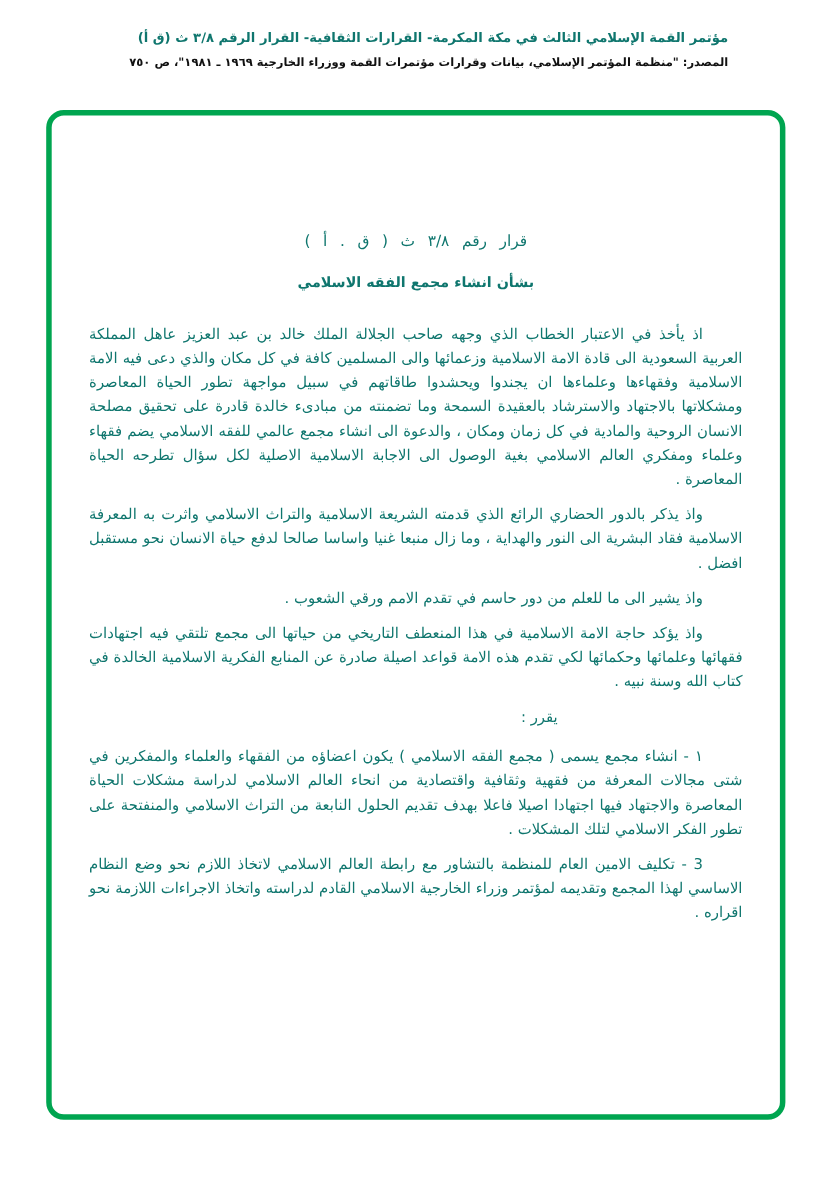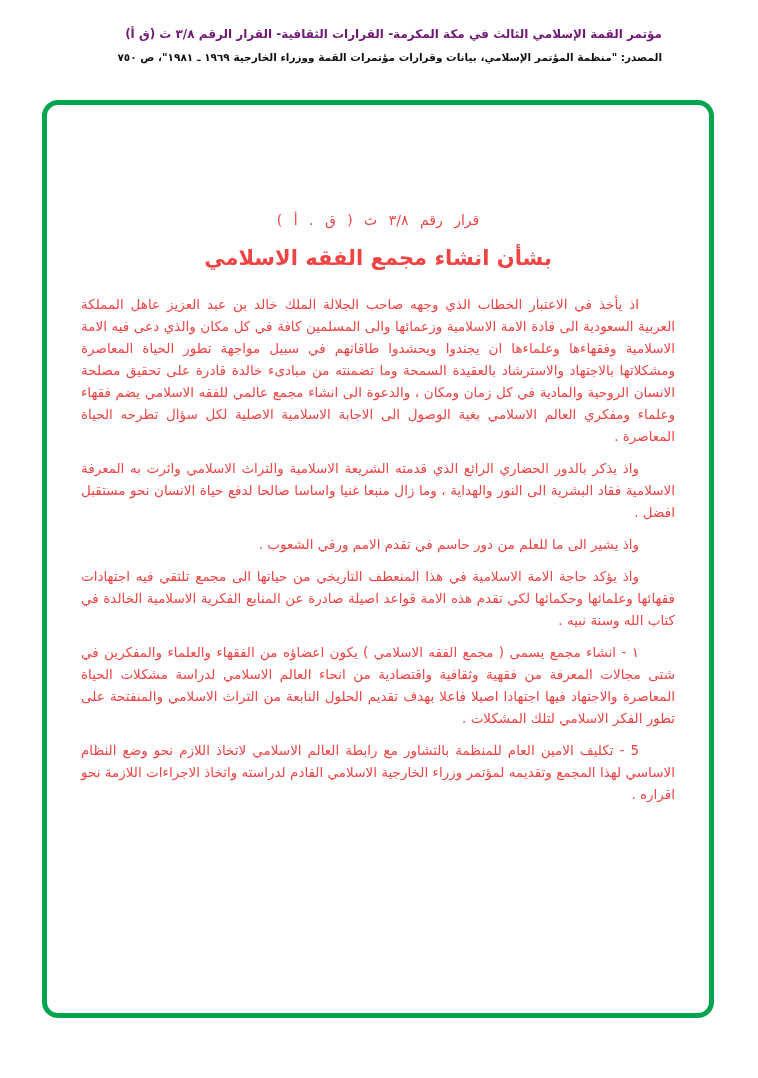--- a/index.html
+++ b/index.html
@@ -21,21 +21,21 @@
   }
   .top-header {
     direction: rtl;
     text-align: right;
     padding: 26px 96px 0 60px;
   }
   .top-header .line1 {
     font-weight: 700;
     font-size: 12px;
     line-height: 1.4;
-    color: #701a75;
+    color: #0f766e;
   }
   .top-header .line2 {
     font-weight: 700;
     font-size: 10.5px;
     line-height: 1.4;
     margin-top: 7px;
     color: #111111;
   }
   .doc-frame {
     position: absolute;
@@ -47,33 +47,33 @@
     border-radius: 16px;
     background: #ffffff;
     overflow: hidden;
   }
   .doc-content {
     direction: rtl;
     padding: 104px 34px 0 34px;
     font-size: 13.5px;
     line-height: 22px;
     text-align: justify;
-    color: #ef4444;
+    color: #0f766e;
   }
   .doc-title {
     text-align: center;
     font-size: 14px;
     word-spacing: 7px;
     margin: 0 0 16px 0;
     text-indent: 0;
   }
   .doc-subtitle {
     text-align: center;
     font-weight: 700;
-    font-size: 21px;
+    font-size: 13px;
     margin: 0 0 24px 0;
     text-indent: 0;
   }
   .para {
     text-indent: 36px;
     margin: 0 0 10px 0;
   }
   .decision {
     padding-right: 168px;
     margin: 8px 0 14px 0;
@@ -98,21 +98,22 @@
 
 
       <p class="para">اذ يأخذ في الاعتبار الخطاب الذي وجهه صاحب الجلالة الملك خالد بن عبد العزيز عاهل المملكة العربية السعودية الى قادة الامة الاسلامية وزعمائها والى المسلمين كافة في كل مكان والذي دعى فيه الامة الاسلامية وفقهاءها وعلماءها ان يجندوا ويحشدوا طاقاتهم في سبيل مواجهة تطور الحياة المعاصرة ومشكلاتها بالاجتهاد والاسترشاد بالعقيدة السمحة وما تضمنته من مبادىء خالدة قادرة على تحقيق مصلحة الانسان الروحية والمادية في كل زمان ومكان ، والدعوة الى انشاء مجمع عالمي للفقه الاسلامي يضم فقهاء وعلماء ومفكري العالم الاسلامي بغية الوصول الى الاجابة الاسلامية الاصلية لكل سؤال تطرحه الحياة المعاصرة .</p>
 
       <p class="para">واذ يذكر بالدور الحضاري الرائع الذي قدمته الشريعة الاسلامية والتراث الاسلامي واثرت به المعرفة الاسلامية فقاد البشرية الى النور والهداية ، وما زال منبعا غنيا واساسا صالحا لدفع حياة الانسان نحو مستقبل افضل .</p>
 
       <p class="para">واذ يشير الى ما للعلم من دور حاسم في تقدم الامم ورقي الشعوب .</p>
 
       <p class="para">واذ يؤكد حاجة الامة الاسلامية في هذا المنعطف التاريخي من حياتها الى مجمع تلتقي فيه اجتهادات فقهائها وعلمائها وحكمائها لكي تقدم هذه الامة قواعد اصيلة صادرة عن المنابع الفكرية الاسلامية الخالدة في كتاب الله وسنة نبيه .</p>
 
+      <div class="decision">يقرر :</div>
 
       <p class="para">١ - انشاء مجمع يسمى ( مجمع الفقه الاسلامي ) يكون اعضاؤه من الفقهاء والعلماء والمفكرين في شتى مجالات المعرفة من فقهية وثقافية واقتصادية من انحاء العالم الاسلامي لدراسة مشكلات الحياة المعاصرة والاجتهاد فيها اجتهادا اصيلا فاعلا بهدف تقديم الحلول النابعة من التراث الاسلامي والمنفتحة على تطور الفكر الاسلامي لتلك المشكلات .</p>
 
-      <p class="para">5 - تكليف الامين العام للمنظمة بالتشاور مع رابطة العالم الاسلامي لاتخاذ اللازم نحو وضع النظام الاساسي لهذا المجمع وتقديمه لمؤتمر وزراء الخارجية الاسلامي القادم لدراسته واتخاذ الاجراءات اللازمة نحو اقراره .</p>
+      <p class="para">3 - تكليف الامين العام للمنظمة بالتشاور مع رابطة العالم الاسلامي لاتخاذ اللازم نحو وضع النظام الاساسي لهذا المجمع وتقديمه لمؤتمر وزراء الخارجية الاسلامي القادم لدراسته واتخاذ الاجراءات اللازمة نحو اقراره .</p>
 
     </div>
   </div>
 
 </div>
 
 </body></html>

